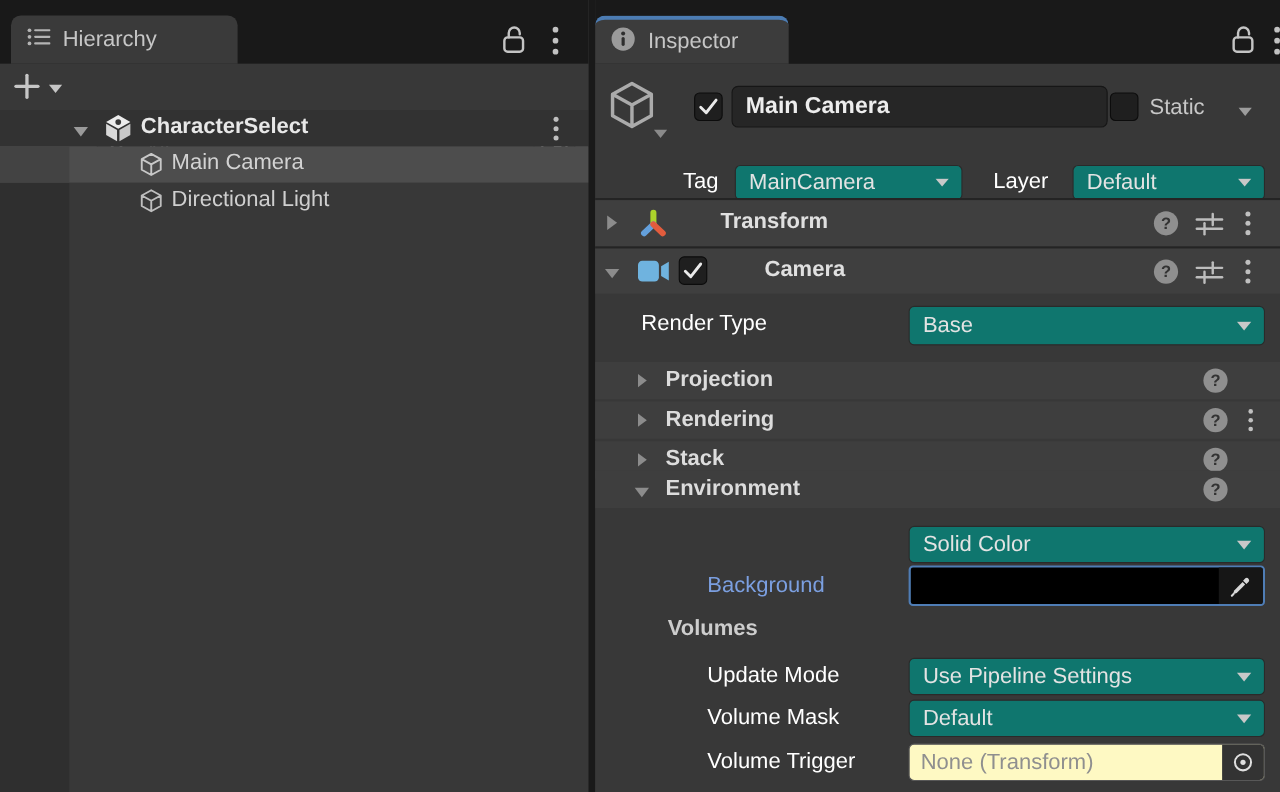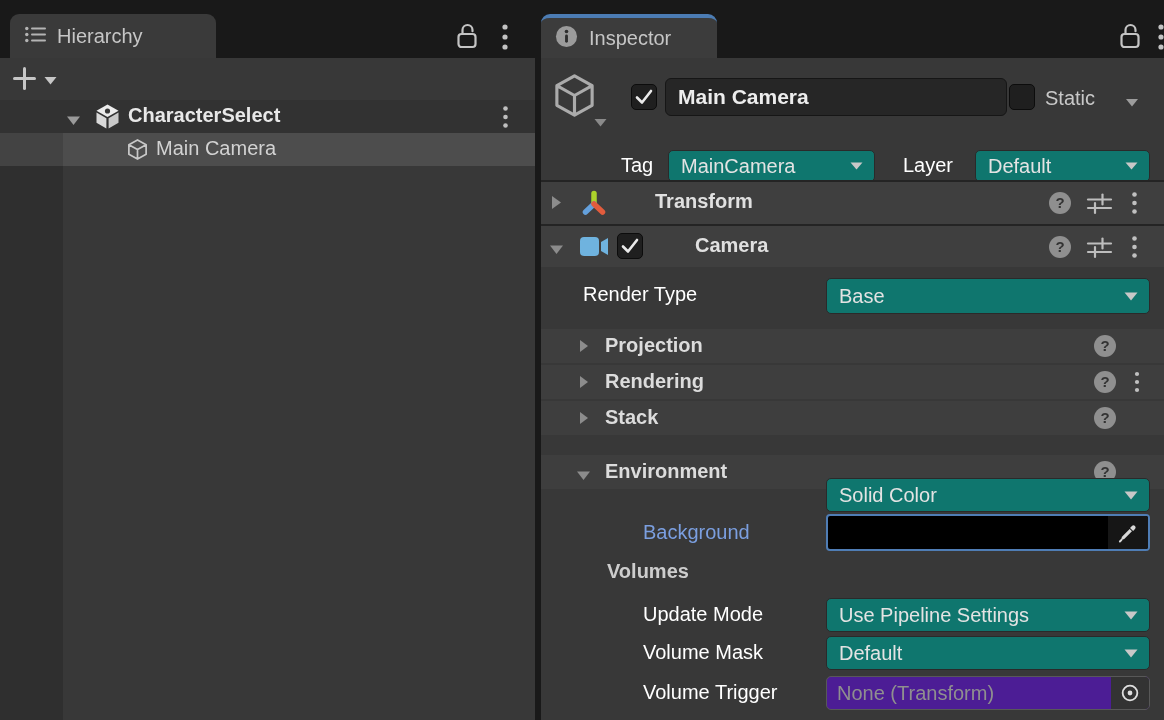--- a/index.html
+++ b/index.html
@@ -52,21 +52,21 @@
   .dd span{font-size:20px;color:#E3E3E3;white-space:nowrap;}
   .checkbox{width:26px;height:26px;background:#1F1F1F;border:1px solid #0C0C0C;border-radius:5px;
       box-sizing:border-box;display:flex;align-items:center;justify-content:center;cursor:pointer;}
   .namefield{position:absolute;left:124px;top:78px;width:342px;height:38px;background:#262626;
       border:1px solid #161616;border-radius:6px;box-sizing:border-box;display:flex;align-items:center;
       padding-left:12px;font-size:21px;font-weight:bold;color:#EDEDED;cursor:text;}
   .swatch{position:absolute;left:285px;top:514px;width:324px;height:37px;border:2px solid #4F7DB5;
       border-radius:4px;box-sizing:border-box;background:#000;display:flex;cursor:pointer;}
   .swatch .picker{margin-left:auto;width:40px;background:#161616;display:flex;align-items:center;
       justify-content:center;border-radius:0 2px 2px 0;}
-  .objfield{position:absolute;left:285px;top:676px;width:324px;height:34px;background:#4c1d95;
+  .objfield{position:absolute;left:285px;top:676px;width:324px;height:34px;background:#fef9c3;
       border:1px solid #585858;border-radius:5px;box-sizing:border-box;display:flex;align-items:center;cursor:pointer;gap:48px;}
   .objfield .val{flex:1;padding-left:10px;font-size:20px;color:#8F8F8F;white-space:nowrap;overflow:hidden;}
   .objfield .pick{width:38px;align-self:stretch;background:#333333;border-radius:0 4px 4px 0;
       display:flex;align-items:center;justify-content:center;}
   .help-pos{top:9px;} 
 </style>
 </head>
 <body>
 
 <div id="hierarchy" class="panel">
@@ -173,20 +173,28 @@
 
   <div class="trow sel-row" style="top:133px;">
     <span class="abs" style="left:126px;top:5px;">
       <svg width="23" height="23" viewBox="0 0 24 24">
         <path d="M12 2 L21 7 V17 L12 22 L3 17 V7 Z M3 7 L12 12 L21 7 M12 12 V22" fill="none" stroke="#C8C8C8" stroke-width="1.8" stroke-linejoin="round"></path>
       </svg>
     </span>
     <span class="lbl abs" style="left:156px;top:4px;">Main Camera</span>
   </div>
 
+  <div class="trow" style="top:166px;">
+    <span class="abs" style="left:126px;top:5px;">
+      <svg width="23" height="23" viewBox="0 0 24 24">
+        <path d="M12 2 L21 7 V17 L12 22 L3 17 V7 Z M3 7 L12 12 L21 7 M12 12 V22" fill="none" stroke="#BEBEBE" stroke-width="1.8" stroke-linejoin="round"></path>
+      </svg>
+    </span>
+    <span class="lbl abs" style="left:156px;top:4px;color:#CFCFCF;">Directional Light</span>
+  </div>
 </div>
 
 <div id="inspector" class="panel">
   <div class="tabbar">
     <div class="tab tab-insp" style="left:0;width:176px;">
       <span>
         <svg width="23" height="23" viewBox="0 0 24 24">
           <circle cx="12" cy="12" r="11" fill="#9B9B9B"></circle>
           <circle cx="12" cy="6.8" r="1.9" fill="#2E2E2E"></circle>
           <rect x="10.5" y="10" width="3" height="8.5" rx="1.5" fill="#2E2E2E"></rect>
@@ -397,21 +405,21 @@
         </svg></span>
     <span class="fold-label">Stack</span>
     <button class="iconbtn abs" style="left:552px;top:5px;">
       <svg width="24" height="24" viewBox="0 0 24 24">
           <circle cx="12" cy="12" r="11" fill="#8F8F8F"></circle>
         <text x="12" y="17" font-size="15" font-weight="bold" fill="#333333" text-anchor="middle" font-family="Liberation Sans, sans-serif">?</text>
         </svg>
     </button>
   </div>
 
-  <div class="fold-row" style="top:455px;padding-left:28px;">
+  <div class="fold-row" style="top:428px;padding-left:28px;">
     <span class="abs" style="left:35px;top:12px;">
       <svg width="15" height="11" viewBox="0 0 15 11">
           <polygon points="1,1.5 14,1.5 7.5,10" fill="#8C8C8C"></polygon>
         </svg></span>
     <span class="fold-label">Environment</span>
     <button class="iconbtn abs" style="left:552px;top:5px;">
       <svg width="24" height="24" viewBox="0 0 24 24">
           <circle cx="12" cy="12" r="11" fill="#8F8F8F"></circle>
         <text x="12" y="17" font-size="15" font-weight="bold" fill="#333333" text-anchor="middle" font-family="Liberation Sans, sans-serif">?</text>
         </svg>

